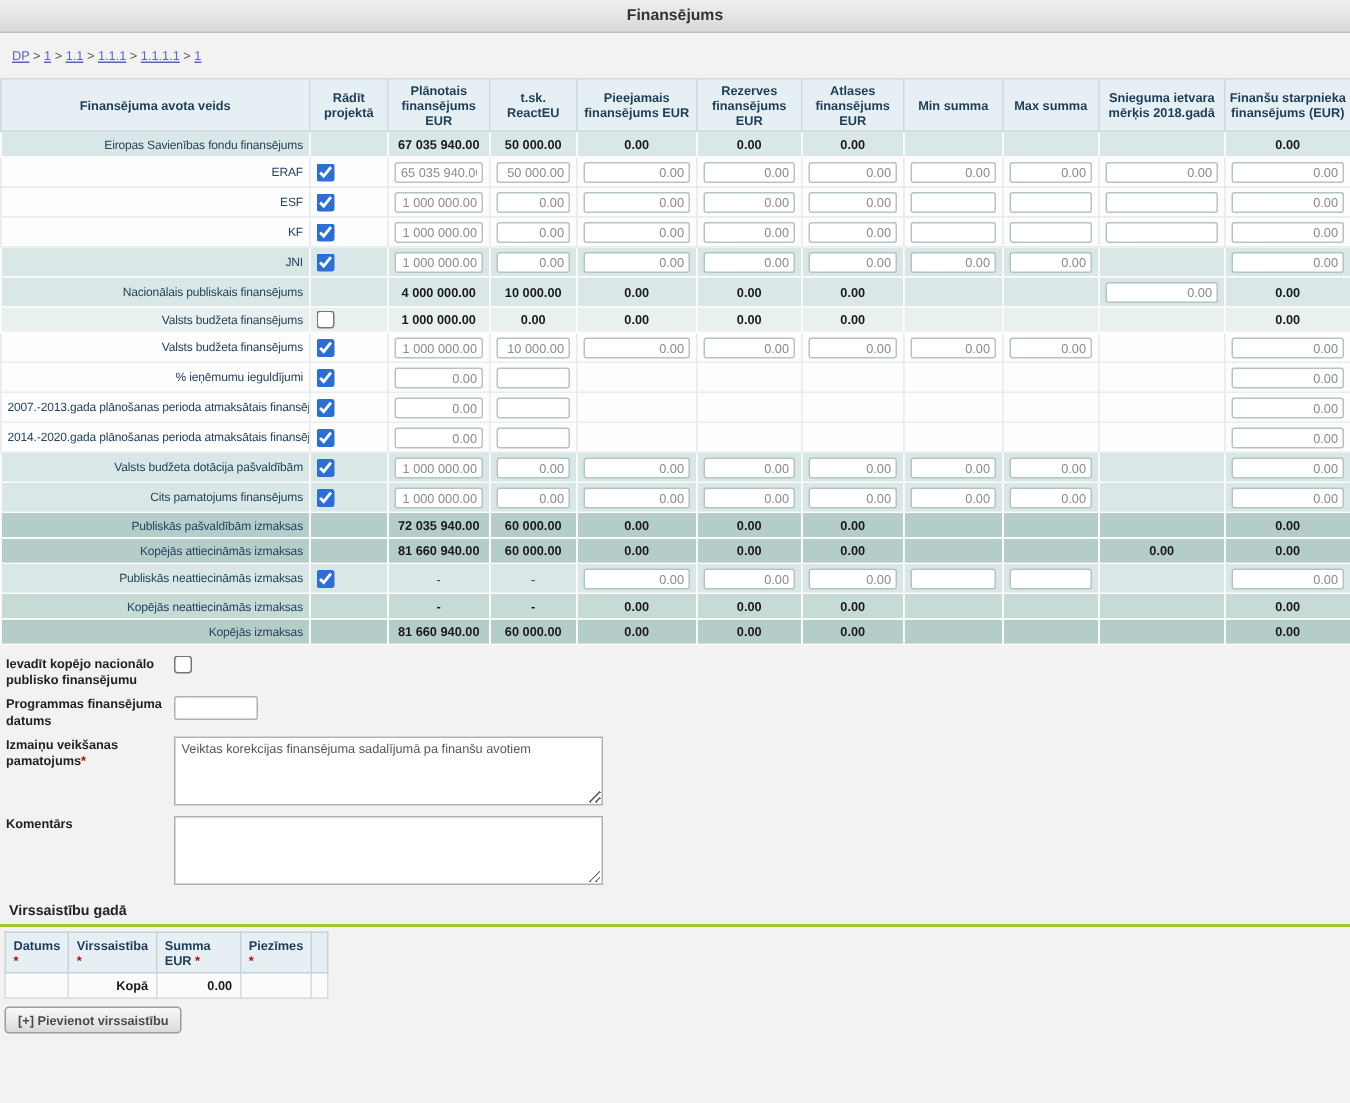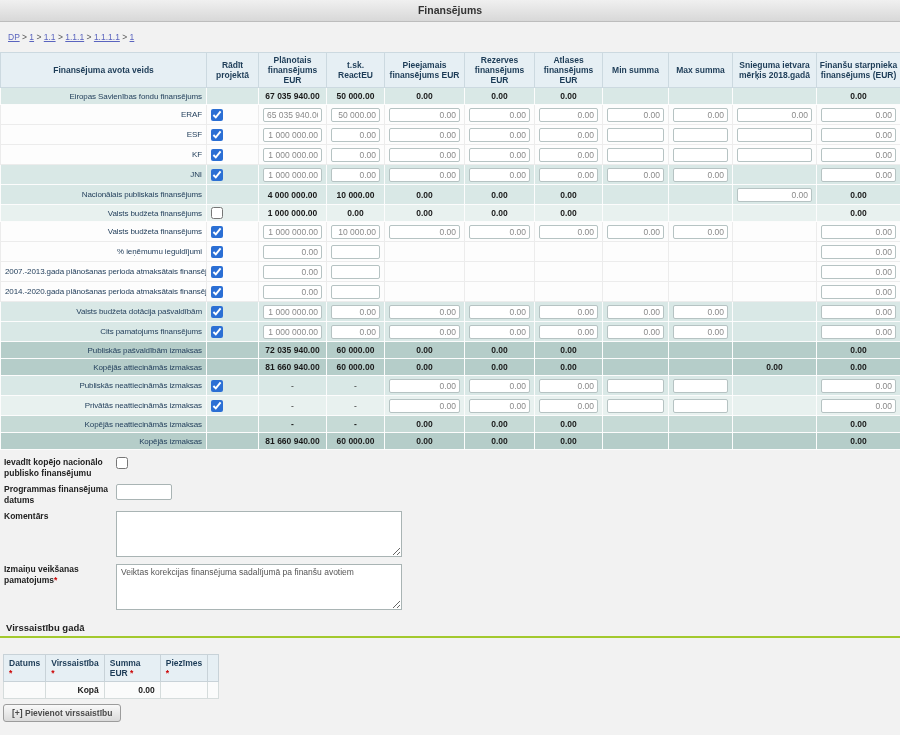--- a/index.html
+++ b/index.html
@@ -45,21 +45,21 @@
   
   .form-section{padding:7px 0 0 4px;}
   .frow{display:flex;align-items:flex-start;margin-bottom:5px;}
   .flabel{width:112px;font-weight:bold;font-size:8.5px;color:#222;line-height:1.3;flex:none;}
   .req{color:#cc0000;}
   .date-input{width:48px;height:14px;border:1px solid #a9b4b4;border-radius:2px;font-family:inherit;font-size:8.5px;padding:0 3px;}
   textarea.ta{width:276px;height:40px;border:1px solid #a9b4b4;font-family:inherit;font-size:8.5px;color:#555;padding:2px 4px;background:#fff;}
   .section-title{font-weight:bold;font-size:9.5px;color:#222;padding:5px 0 3px 6px;}
   hr.green{border:none;height:2px;background:#a3c92e;margin:0;}
   
-  table.vs{border-collapse:collapse;margin:16px 0 0 3px;}
+  table.vs{border-collapse:collapse;margin:3px 0 0 3px;}
   table.vs th{
     background:#e6eff4;color:#1d3c57;font-weight:bold;font-size:8.5px;
     border:1px solid #c8d2d8;padding:3px 5px;text-align:left;height:10px;
   }
   table.vs td{border:1px solid #d5dcdc;background:#fafbfb;padding:3px 5px;font-size:8.5px;height:10px;}
   td.vs-total{font-weight:bold;text-align:right;color:#1a1a1a;}
   
   .btn{
     display:inline-block;background:linear-gradient(#f9f9f9,#dadada);
     border:1px solid #9c9c9c;border-radius:3px;color:#4a4a4a;
@@ -309,33 +309,20 @@
         <td class="num">-</td>
         <td class="num">-</td>
         <td><input type="text" class="amt" value="0.00" style=""></td>
         <td><input type="text" class="amt" value="0.00" style=""></td>
         <td><input type="text" class="amt" value="0.00" style=""></td>
         <td><input type="text" class="amt" style=""></td>
         <td><input type="text" class="amt" style=""></td>
         <td></td>
         <td><input type="text" class="amt" value="0.00" style=""></td>
       </tr>
-      <tr class="bg-xl tall">
-        <td class="lbl">Privātās neattiecināmās izmaksas</td>
-        <td class="cb"><input type="checkbox" checked="" style=""></td>
-        <td class="num">-</td>
-        <td class="num">-</td>
-        <td><input type="text" class="amt" value="0.00" style=""></td>
-        <td><input type="text" class="amt" value="0.00" style=""></td>
-        <td><input type="text" class="amt" value="0.00" style=""></td>
-        <td><input type="text" class="amt" style=""></td>
-        <td><input type="text" class="amt" style=""></td>
-        <td></td>
-        <td><input type="text" class="amt" value="0.00" style=""></td>
-      </tr>
       <tr class="bg-m bold">
         <td class="lbl">Kopējās neattiecināmās izmaksas</td>
         <td class="cb"></td>
         <td class="num">-</td>
         <td class="num">-</td>
         <td class="num">0.00</td>
         <td class="num">0.00</td>
         <td class="num">0.00</td>
         <td></td>
         <td></td>
@@ -361,28 +348,28 @@
 <div class="form-section">
   <div class="frow">
     <div class="flabel">Ievadīt kopējo nacionālo publisko finansējumu</div>
     <div><input type="checkbox" style=""></div>
   </div>
   <div class="frow">
     <div class="flabel">Programmas finansējuma datums</div>
     <div><input type="text" class="date-input" value="" style=""></div>
   </div>
   <div class="frow">
-    <div class="flabel">Komentārs</div>
-    <div><textarea class="ta" style=""></textarea></div>
-  </div>
-  <div class="frow">
     <div class="flabel">
       <span>Izmaiņu veikšanas pamatojums</span><span class="req">*</span>
     </div>
     <div><textarea class="ta" style="">Veiktas korekcijas finansējuma sadalījumā pa finanšu avotiem</textarea></div>
+  </div>
+  <div class="frow">
+    <div class="flabel">Komentārs</div>
+    <div><textarea class="ta" style=""></textarea></div>
   </div>
 </div>
 
 <div class="section-title">Virssaistību gadā</div>
 <hr class="green">
 
 <table class="vs">
   <colgroup>
     <col style="width:40px">
       <col style="width:55px">

